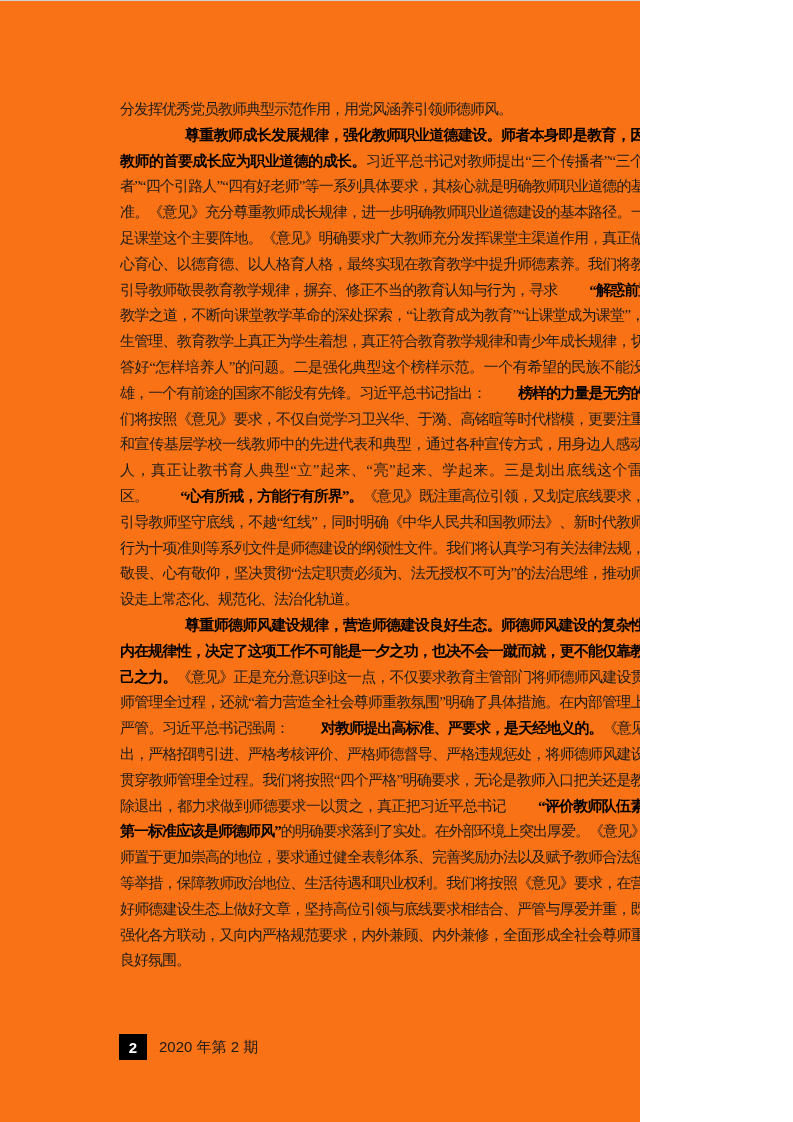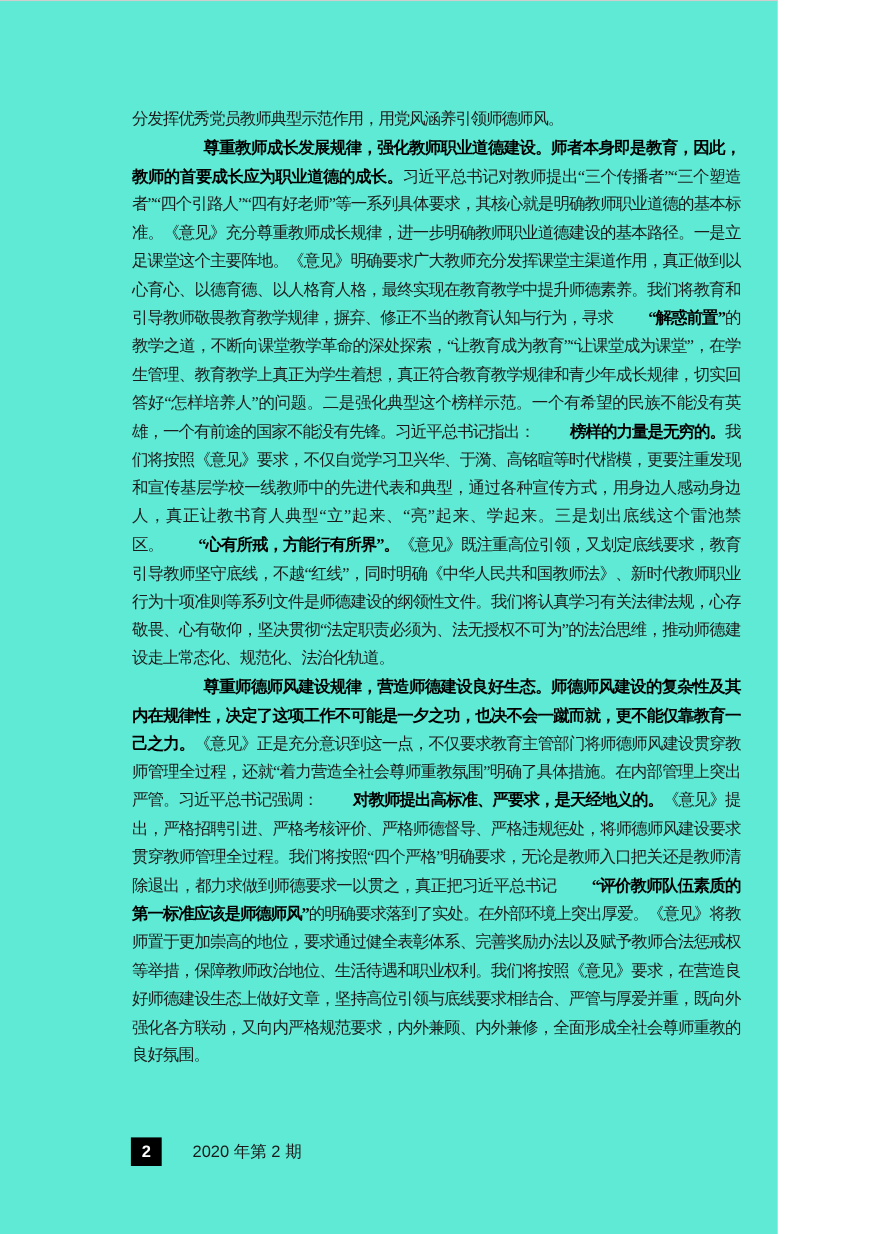--- a/index.html
+++ b/index.html
@@ -2,23 +2,23 @@
 <html><head>
 <meta charset="utf-8">
 <style>
   html, body {
     margin: 0;
     padding: 0;
     background: #ffffff;
   }
   .page {
     position: relative;
-    width: 707px;
+    width: 640px;
     height: 1122px;
-    background: #5eead4;
+    background: #f97316;
     border-top: 1px solid #cfcfcf;
     box-sizing: border-box;
     font-family: "Liberation Serif", serif;
     color: #1c1c1c;
     overflow: hidden;
   }
   .body-text {
     position: absolute;
     left: 120px;
     top: 96px;
@@ -57,21 +57,21 @@
     color: #ffffff;
     display: flex;
     align-items: center;
     justify-content: center;
     font-family: "Liberation Sans", sans-serif;
     font-size: 15px;
     font-weight: bold;
     flex: 0 0 auto;
   }
   .issue-label {
-    margin-left: 28px;
+    margin-left: 12px;
     font-family: "Liberation Sans", sans-serif;
     font-size: 15px;
     color: #1a1a1a;
     white-space: nowrap;
   }
 </style>
 </head>
 <body>
 
 <div class="page">

